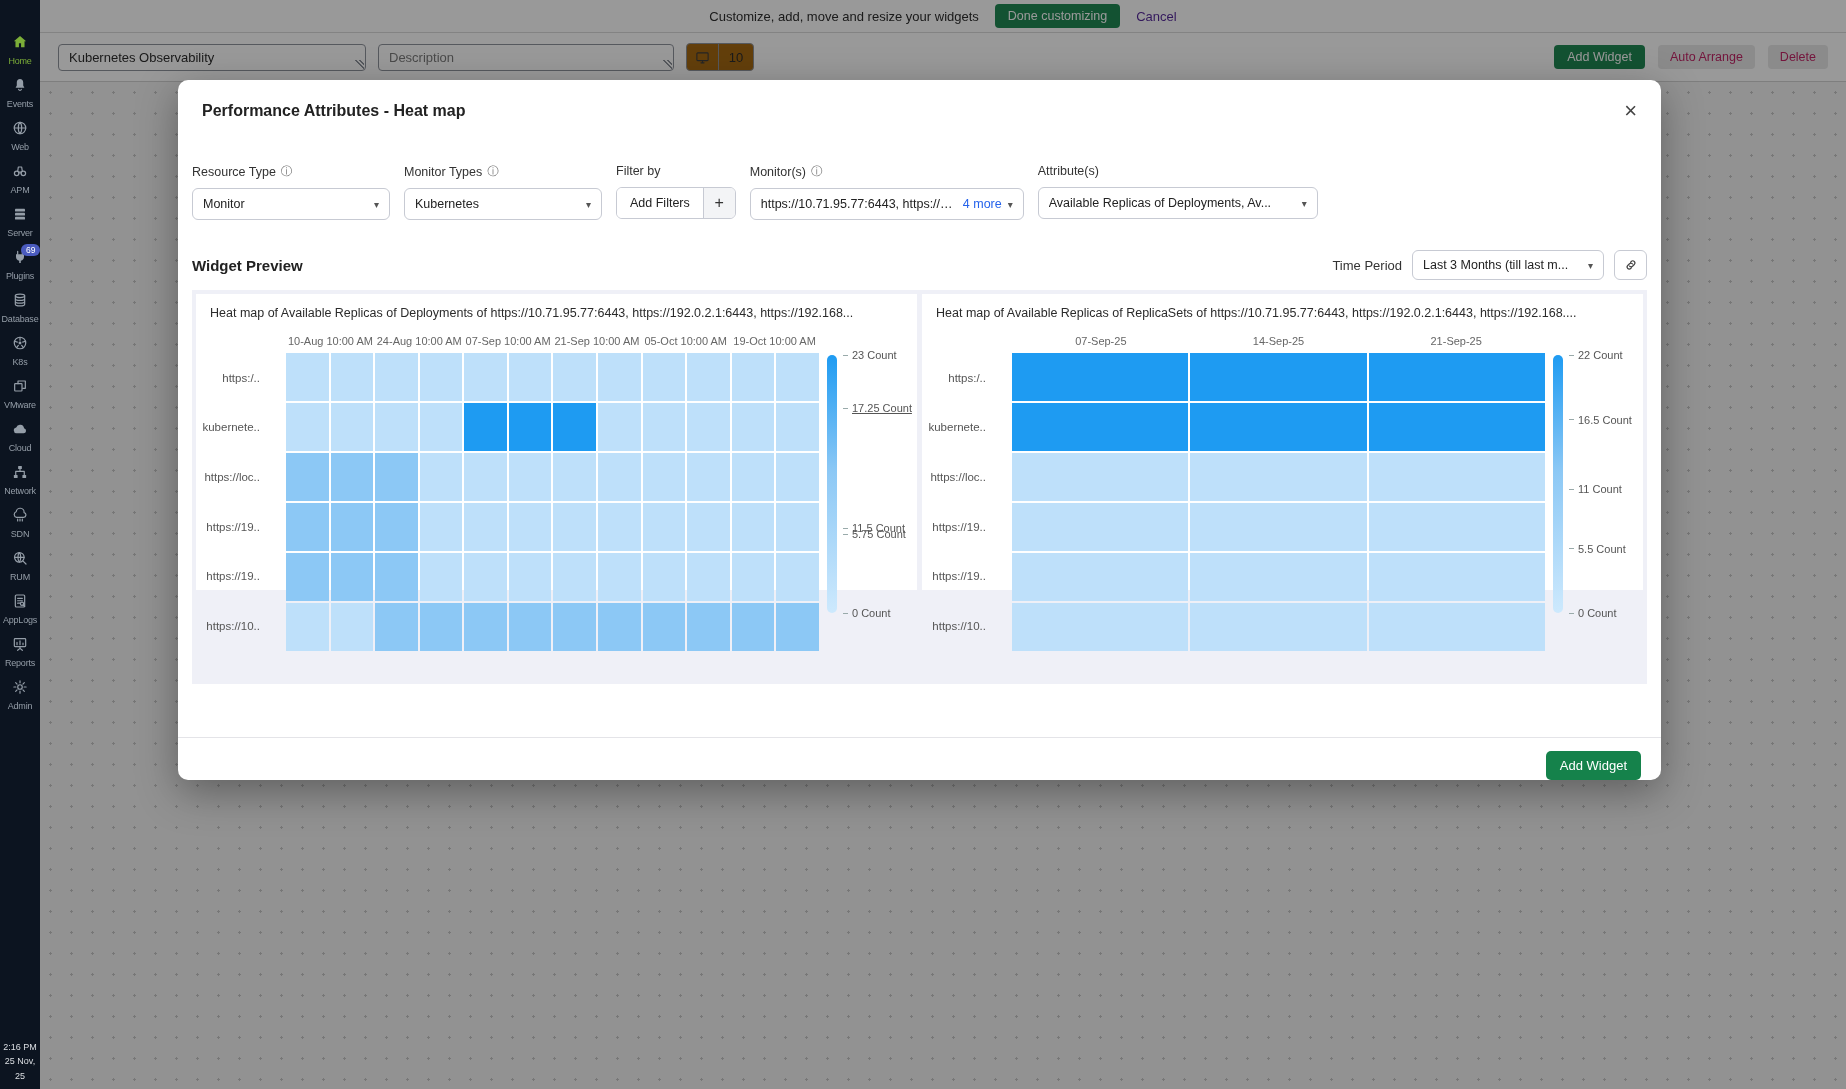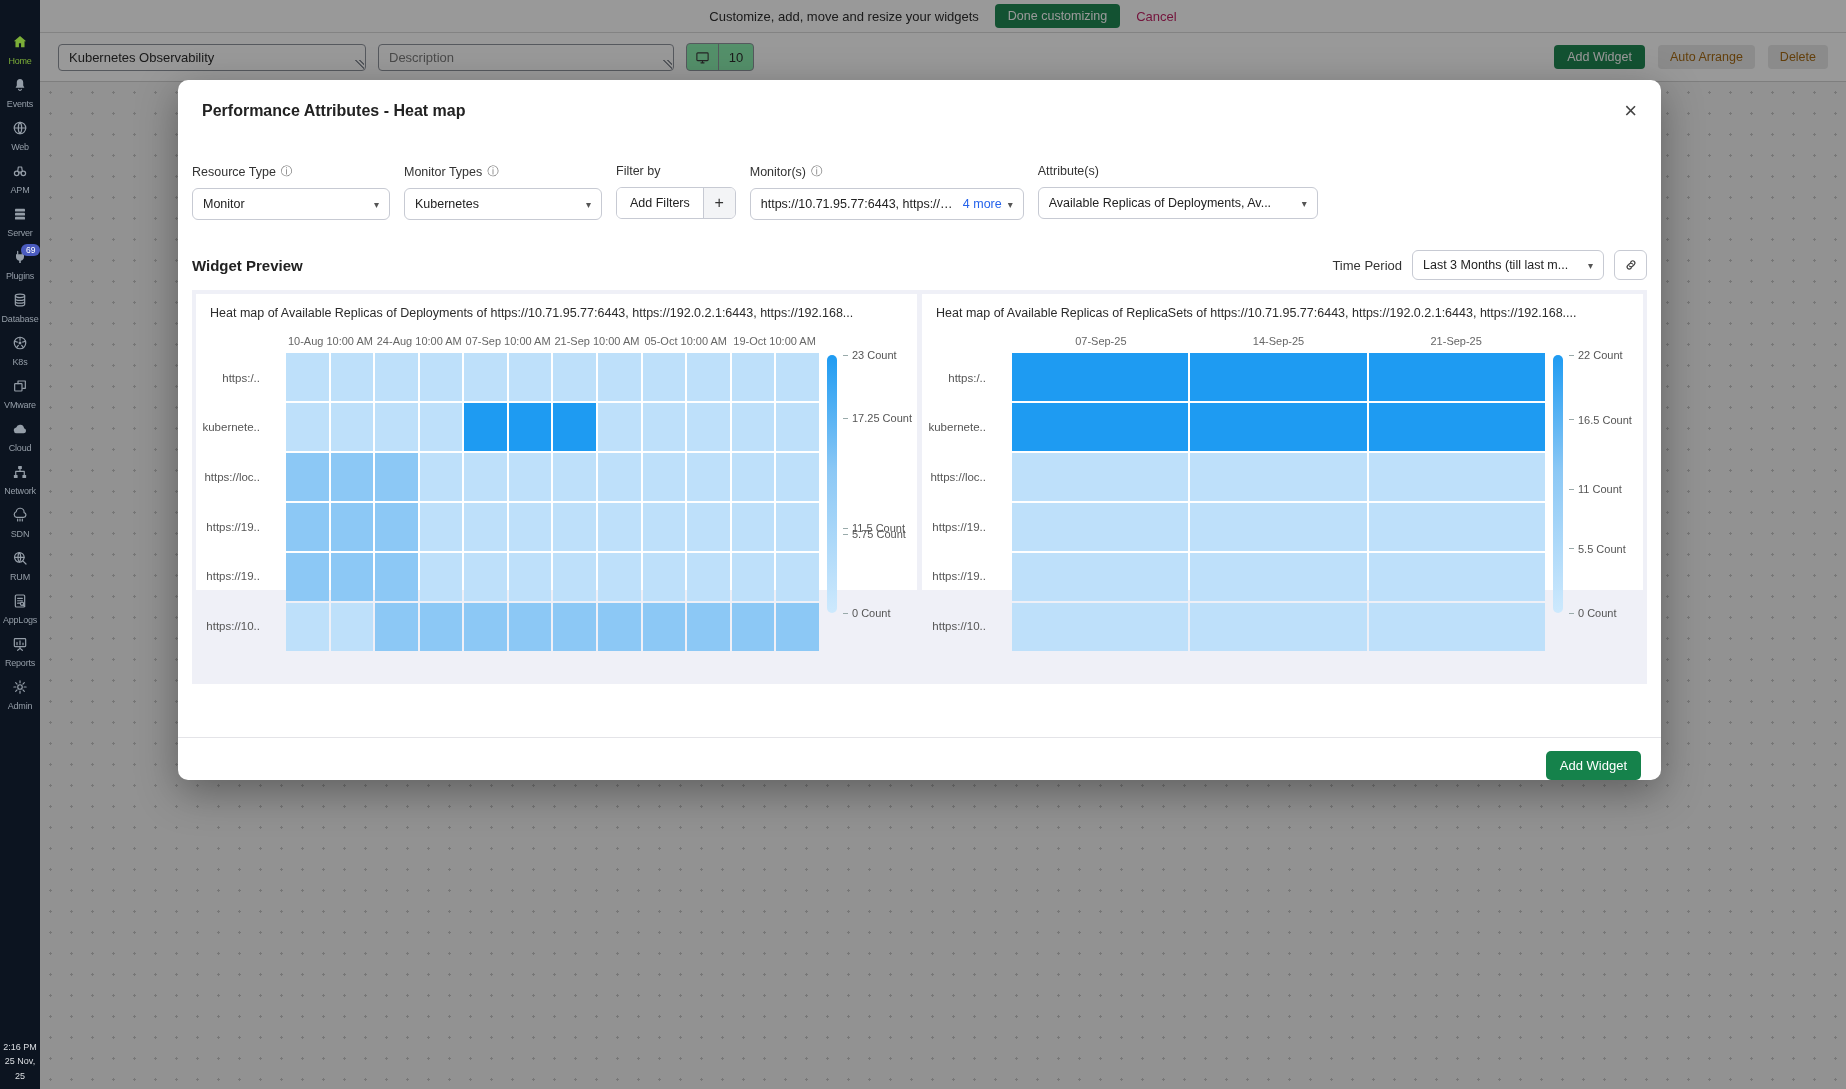--- a/index.html
+++ b/index.html
@@ -19,38 +19,38 @@
     font-size:8.5px; padding:1px 5px; border-radius:8px; }
   .clock { position:absolute; bottom:6px; left:0; width:40px; text-align:center;
     color:#DCDFE3; font-size:9px; line-height:1.6; }
   
   #underlay { position:absolute; left:40px; top:0; right:0; bottom:0; }
   .page-topstrip { height:33px; background:#fff; border-bottom:1px solid #d8d8d8;
     display:flex; align-items:center; justify-content:center; gap:16px;
     font-size:13px; color:#222; }
   .btn-green { background:#15824B; color:#fff; border:none; border-radius:4px;
     font-size:12.5px; padding:5px 13px; cursor:pointer; }
-  .link-blue { color:#be185d; font-size:13px; cursor:pointer; text-decoration:none; }
+  .link-blue { color:#4c1d95; font-size:13px; cursor:pointer; text-decoration:none; }
   .page-toolbar { height:49px; background:#fff; border-bottom:1px solid #cfcfcf;
     display:flex; align-items:center; padding:0 18px; gap:12px; }
   .tb-wrap { position:relative; display:flex; }
   .tb-input { height:27px; border:1px solid #8a8f98; border-radius:4px;
     font-size:13px; padding:8px 10px; color:#222; background:#fff; outline:none; }
   .resize-handle { position:absolute; right:2px; bottom:2px; width:9px; height:9px;
     background:linear-gradient(45deg, transparent 0 46%, #8a8f98 46% 56%,
       transparent 56% 72%, #8a8f98 72% 82%, transparent 82%); }
   .monitor-ctl { display:flex; border:1px solid #8a8f98; border-radius:4px;
-    height:28px; overflow:hidden; align-items:stretch; background:#86efac; }
+    height:28px; overflow:hidden; align-items:stretch; background:#a16207; }
   .mon-icon { width:32px; display:flex; align-items:center; justify-content:center;
     border-right:1px solid #8a8f98; color:#333; }
   .mon-icon svg { width:15px; height:15px; }
   .mon-num { width:34px; display:flex; align-items:center; justify-content:center;
     font-size:13px; color:#222; }
   .toolbar-right { margin-left:auto; display:flex; gap:13px; }
-  .btn-gray { background:#e6e6e6; color:#a16207; border:none; border-radius:4px;
+  .btn-gray { background:#e6e6e6; color:#be185d; border:none; border-radius:4px;
     font-size:12.5px; padding:5px 12px; cursor:pointer; }
   .page-canvas { position:absolute; top:82px; left:0; right:0; bottom:0;
     background-color:#f2f2f2;
     background-image:radial-gradient(#c3c3c3 1.2px, transparent 1.4px);
     background-size:21px 21px; }
   #overlay { position:absolute; left:40px; top:0; right:0; bottom:0;
     background:rgba(18,18,18,0.43); z-index:60; }
   
   #modal { position:absolute; left:178px; top:80px; width:1483px; height:700px;
     background:#fff; border-radius:10px; box-shadow:0 12px 40px rgba(0,0,0,.35);
@@ -447,21 +447,21 @@
             <div class="cell" style="background: rgb(140, 200, 245);"></div>
             <div class="cell" style="background: rgb(140, 200, 245);"></div>
             <div class="cell" style="background: rgb(140, 200, 245);"></div>
           </div>
         <div class="legend">
             <div class="lbar" style="background: linear-gradient(rgb(30, 155, 242) 0%, rgb(140, 200, 245) 45%, rgb(205, 233, 253) 100%);"></div>
             <div class="llabel" style="top: 2px;">
               <i></i>
               <span>23 Count</span>
             </div>
-            <div class="llabel" style="top: 65px;">
+            <div class="llabel" style="top: 55px; text-decoration: underline;">
               <i></i>
               <span>17.25 Count</span>
             </div>
             <div class="llabel" style="top: 131px; margin-top: 44px;">
               <i></i>
               <span>11.5 Count</span>
             </div>
             <div class="llabel" style="top: 181px;">
               <i></i>
               <span>5.75 Count</span>

